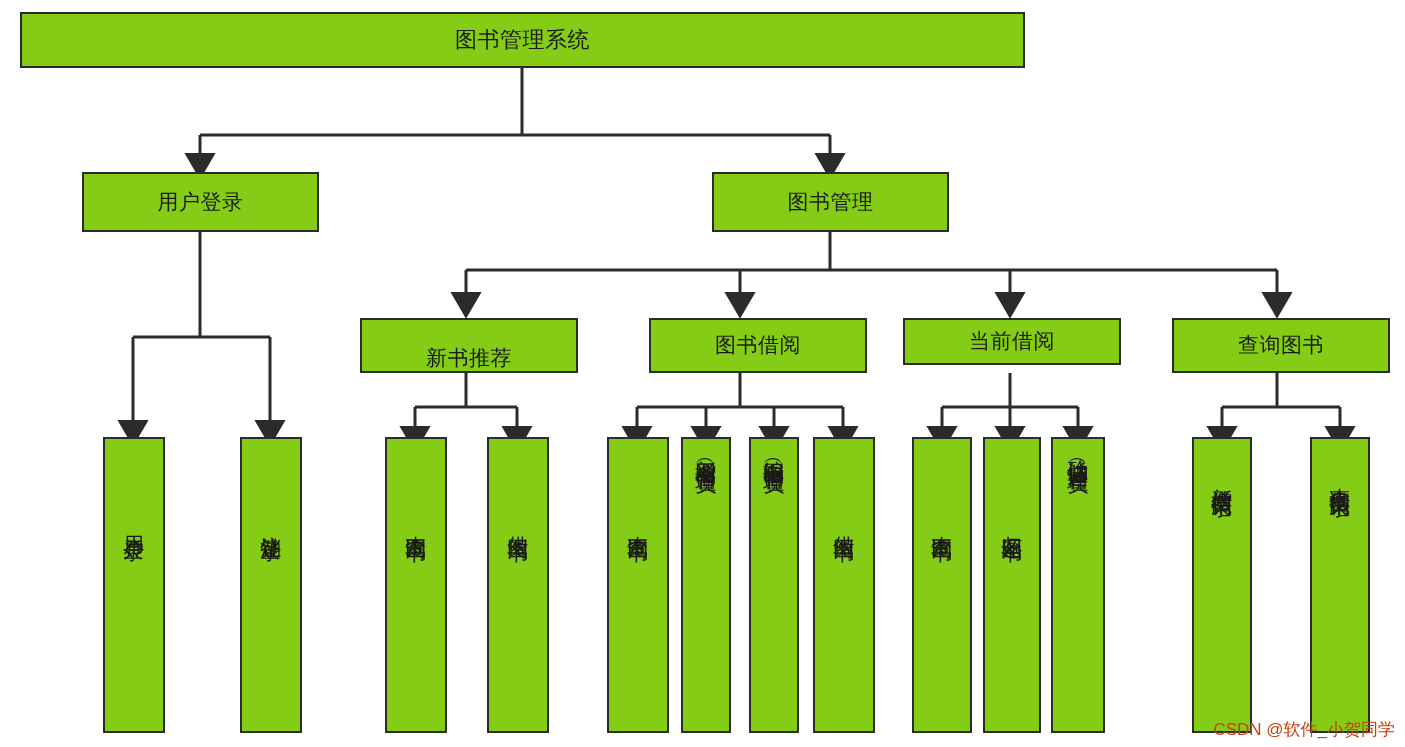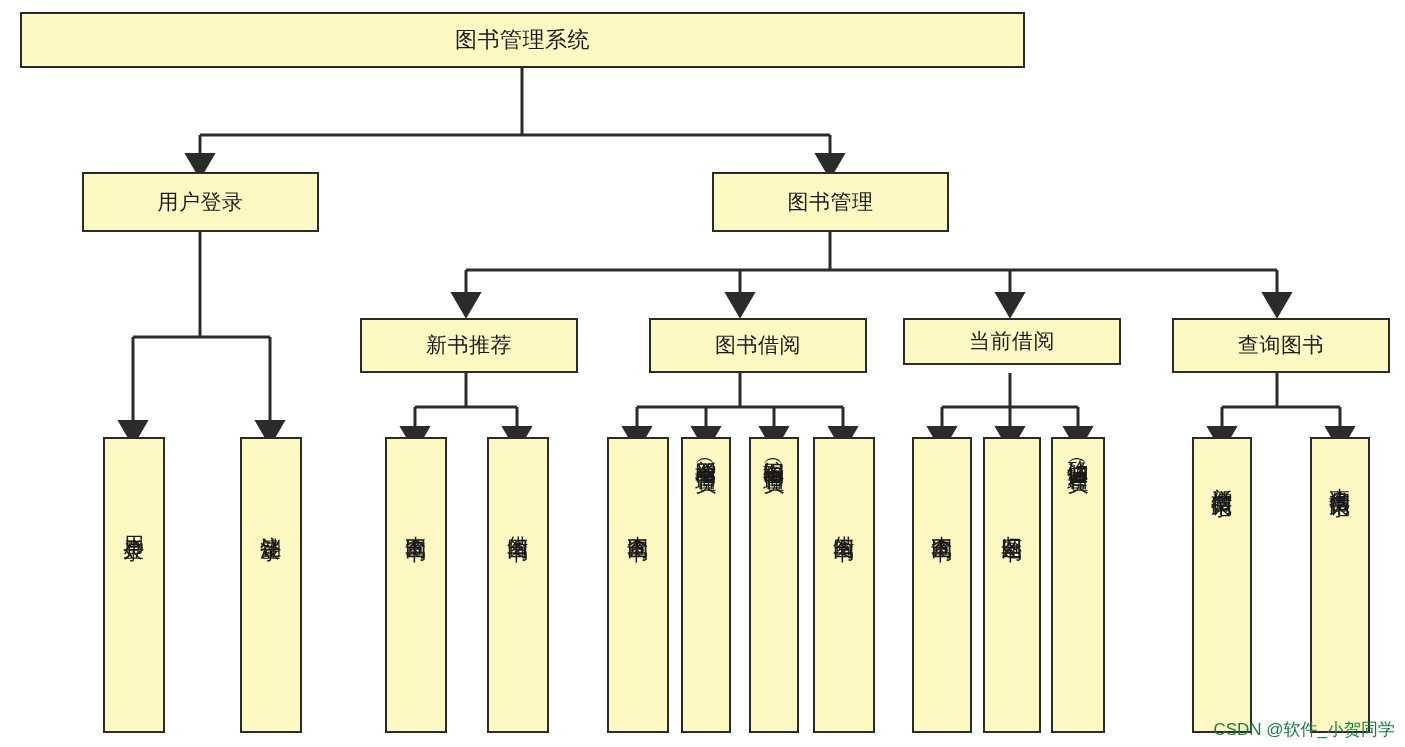--- a/index.html
+++ b/index.html
@@ -9,21 +9,21 @@
     font-family:"Liberation Sans","DejaVu Sans",sans-serif;
     color:#1a1a1a;
   }
   #diagram-root{position:absolute;inset:0;}
 
   svg.edges{position:absolute;left:0;top:0;width:1405px;height:747px;}
 
   .node{
     position:absolute;
     box-sizing:border-box;
-    background:#fef9c3;
+    background:#84cc16;
     border:2.5px solid #2b2b2b;
     display:flex;
     align-items:center;
     justify-content:center;
     color:#1a1a1a;
   }
   .node .label{
     display:block;
     line-height:1.18;
     letter-spacing:0.5px;
@@ -47,21 +47,21 @@
     line-height:1.02;
     letter-spacing:2px;
     white-space:nowrap;
   }
 
   #watermark{
     position:absolute;
     right:10px;
     bottom:6px;
     font-size:17px;
-    color:#15803d;
+    color:#c2410c;
     white-space:nowrap;
     user-select:none;
     pointer-events:none;
   }
 </style>
 </head>
 <body>
 
 <div id="diagram-root">
 
@@ -121,21 +121,21 @@
   </div>
 
   <div class="node h" style="left:82px;top:172px;width:237px;height:60px;">
     <span class="label">用户登录</span>
   </div>
 
   <div class="node h" style="left:712px;top:172px;width:237px;height:60px;justify-content:center;">
     <span class="label">图书管理</span>
   </div>
 
-  <div class="node h" style="left:360px;top:318px;width:218px;height:55px;">
+  <div class="node h" style="left:360px;top:318px;width:218px;height:55px;align-items:flex-end;">
     <span class="label">新书推荐</span>
   </div>
 
   <div class="node h" style="left:633px;top:318px;width:218px;height:55px;margin-left:16px;">
     <span class="label">图书借阅</span>
   </div>
 
   <div class="node h" style="left:903px;top:318px;width:218px;height:47px;">
     <span class="label">当前借阅</span>
   </div>

